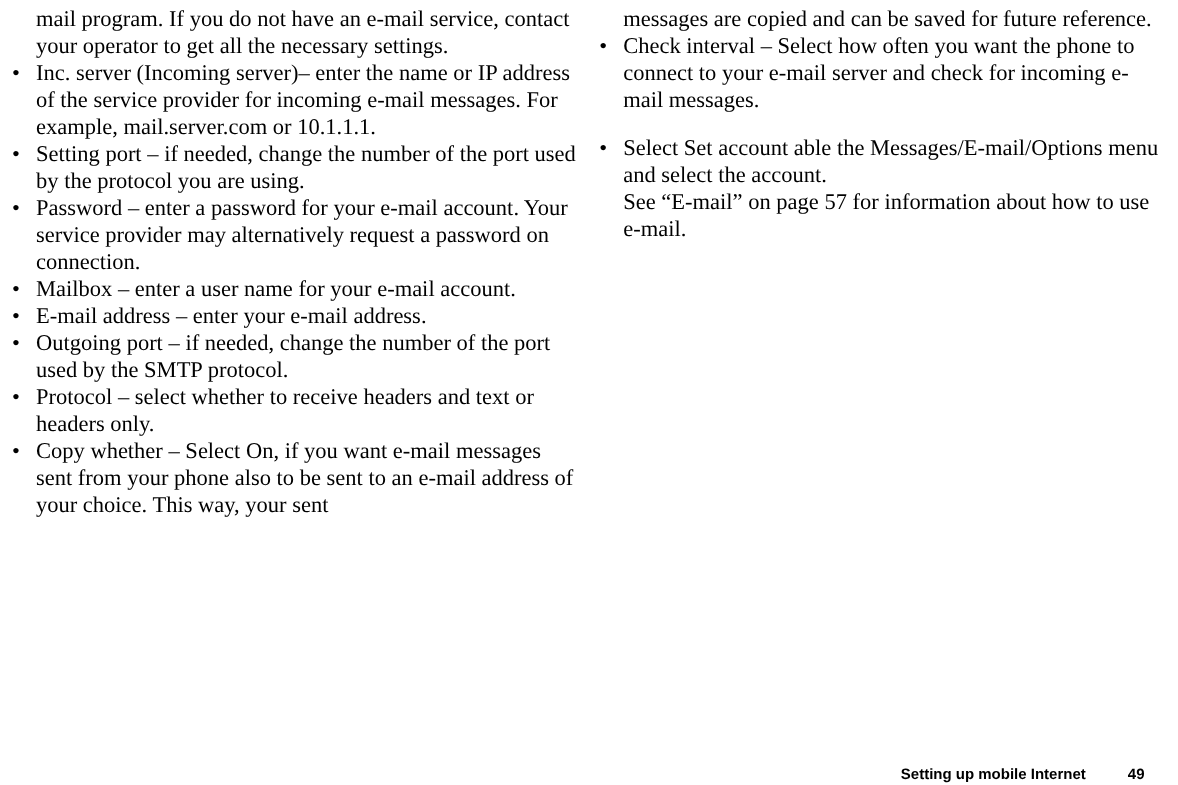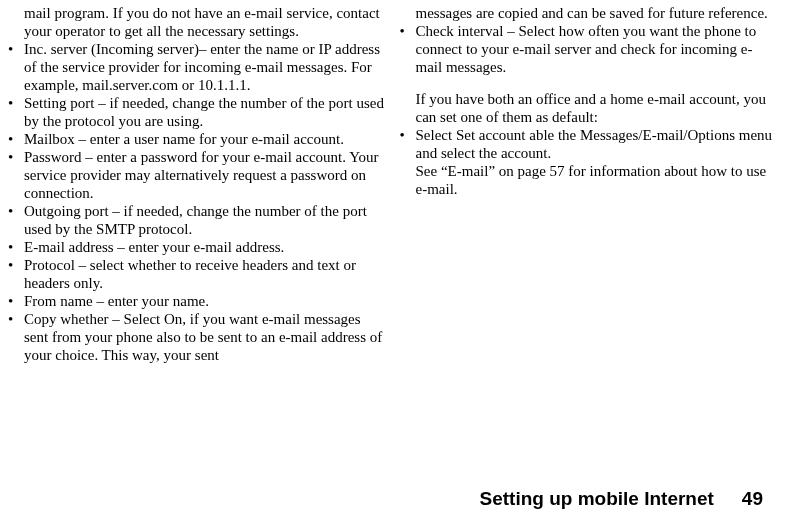--- a/index.html
+++ b/index.html
@@ -47,25 +47,25 @@
   }
   ul.bullets > li.continuation {
     padding-left: 18px;
   }
   ul.bullets > li.continuation::before {
     content: "";
   }
   .i { }
   .footer {
     position: absolute;
-    bottom: 12px;
+    bottom: 0;
     right: 22px;
     font-family: Arial, Helvetica, sans-serif;
     font-weight: bold;
-    font-size: 19px;
+    font-size: 10px;
   }
   .footer .title { margin-right: 28px; }
   .para-gap { height: 14px; }
 </style>
 </head>
 <body>
 
 <div class="page">
   <div class="columns">
 
@@ -78,65 +78,59 @@
 
         <li>
           <span class="i">Inc. server</span><span> (Incoming server)– enter the name or IP address of the service provider for incoming e-mail messages. For example, mail.server.com or 10.1.1.1.</span>
         </li>
 
         <li>
           <span class="i">Setting port</span><span> – if needed, change the number of the port used by the protocol you are using.</span>
         </li>
 
         <li>
+          <span class="i">Password</span><span> – enter a password for your e-mail account. Your service provider may alternatively request a password on connection.</span>
+        </li>
+
+        <li>
           <span class="i">Mailbox</span><span> – enter a user name for your e-mail account.</span>
         </li>
 
+
         <li>
-          <span class="i">Password</span><span> – enter a password for your e-mail account. Your service provider may alternatively request a password on connection.</span>
+          <span class="i">E-mail address</span><span> – enter your e-mail address.</span>
         </li>
-
 
         <li>
           <span class="i">Outgoing port</span><span> – if needed, change the number of the port used by the SMTP protocol.</span>
         </li>
 
         <li>
-          <span class="i">E-mail address</span><span> – enter your e-mail address.</span>
-        </li>
-
-        <li>
           <span class="i">Protocol</span><span> – select whether to receive headers and text or headers only.</span>
         </li>
 
-        <li>
-          <span class="i">From name</span><span> – enter your name.</span>
-        </li>
 
 
         <li>
           <span class="i">Copy whether</span><span> – Select </span><span class="i">On</span><span>, if you want e-mail messages sent from your phone also to be sent to an e-mail address of your choice. This way, your sent</span>
         </li>
       </ul>
     </div>
 
     <div class="col">
       <ul class="bullets">
         <li class="continuation">
           <span>messages are copied and can be saved for future reference.</span>
         </li>
         <li>
           <span class="i">Check interval</span><span> – Select how often you want the phone to connect to your e-mail server and check for incoming e-mail messages.</span>
         </li>
         <li class="continuation">
             <div class="para-gap"></div>
           </li>
-        <li class="continuation">
-          <span>If you have both an office and a home e-mail account, you can set one of them as default:</span>
-        </li>
         <li>
           <span>Select </span><span class="i">Set account</span><span> able the </span><span class="i">Messages</span><span>/</span><span class="i">E-mail</span><span>/</span><span class="i">Options</span><span> menu and select the account.</span>
           <br>
           <span>See “E-mail” on page 57 for information about how to use e-mail.</span>
         </li>
       </ul>
     </div>
 
   </div>
 

